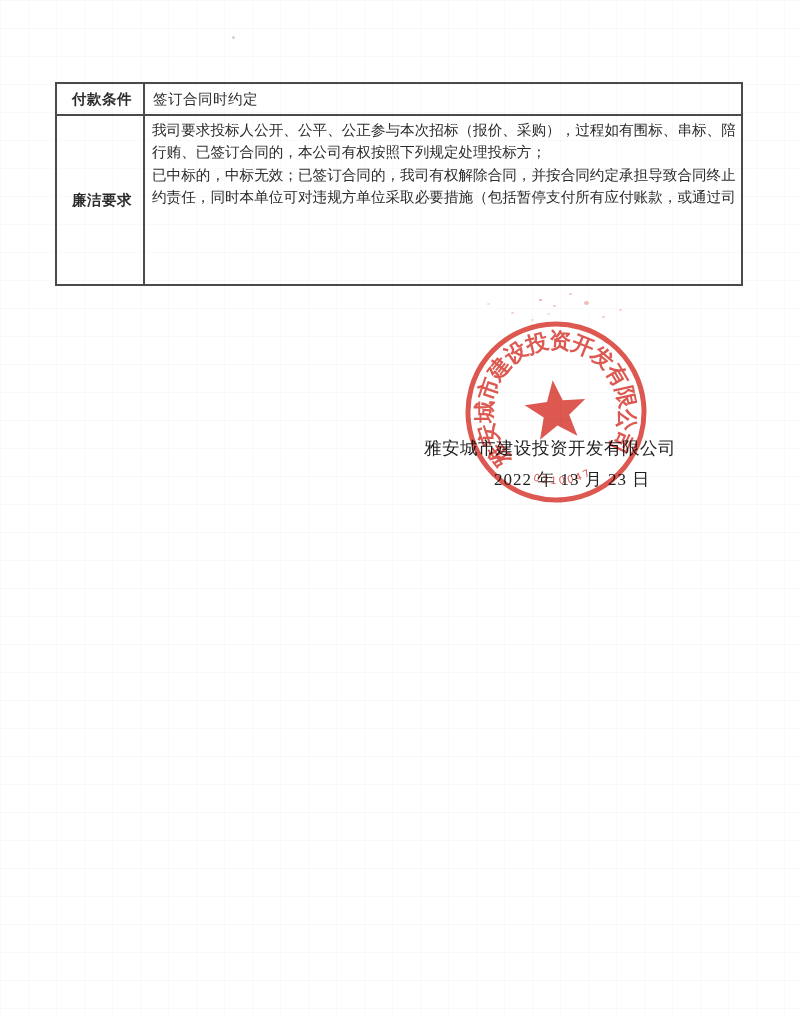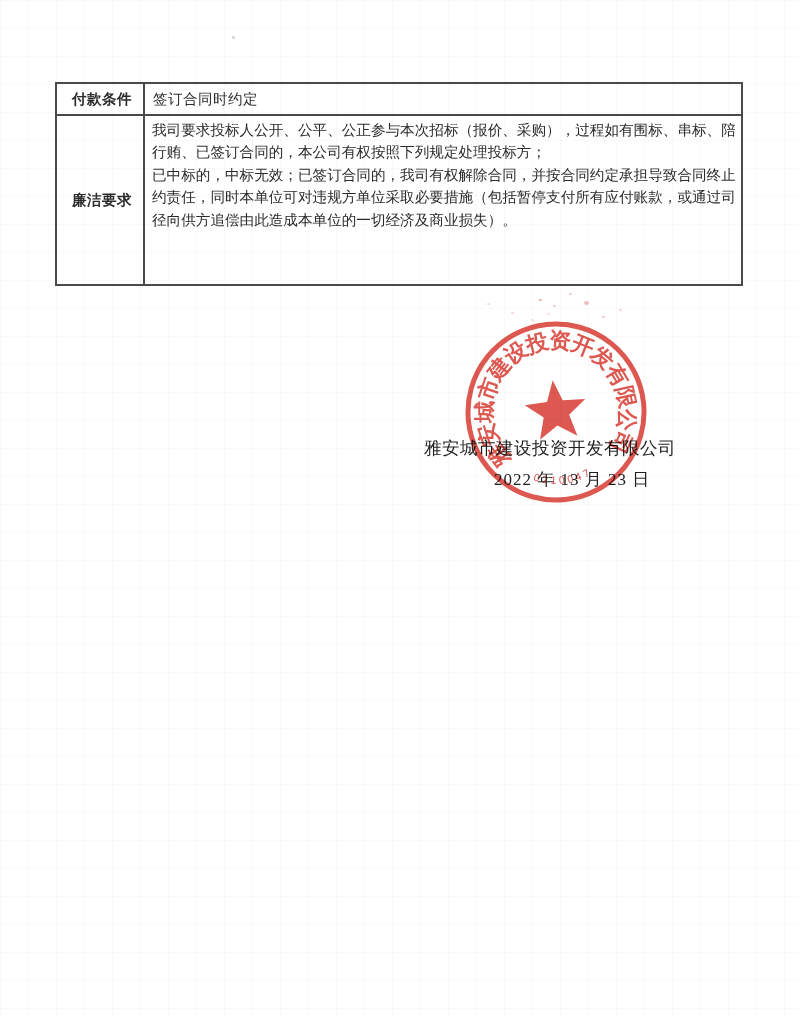--- a/index.html
+++ b/index.html
@@ -85,21 +85,20 @@
       <div class="t-label">付款条件</div>
       <div class="t-content r1c">签订合同时约定</div>
     </div>
     <div class="t-row r2">
       <div class="t-label">廉洁要求</div>
       <div class="t-content r2c">
         <div class="tline">我司要求投标人公开、公平、公正参与本次招标（报价、采购），过程如有围标、串标、陪标、</div>
         <div class="tline">行贿、已签订合同的，本公司有权按照下列规定处理投标方；</div>
         <div class="tline">已中标的，中标无效；已签订合同的，我司有权解除合同，并按合同约定承担导致合同终止的违</div>
         <div class="tline">约责任，同时本单位可对违规方单位采取必要措施（包括暂停支付所有应付账款，或通过司法途</div>
-        <div class="tline">径向供方追偿由此造成本单位的一切经济及商业损失）。</div>
       </div>
     </div>
   </div>
 
   <div class="company-line">雅安城市建设投资开发有限公司</div>
   <div class="date-line">2022 年 13 月 23 日</div>
 
   <div class="stamp">
     <svg viewBox="0 0 190 190" width="190" height="190">
       <defs>

